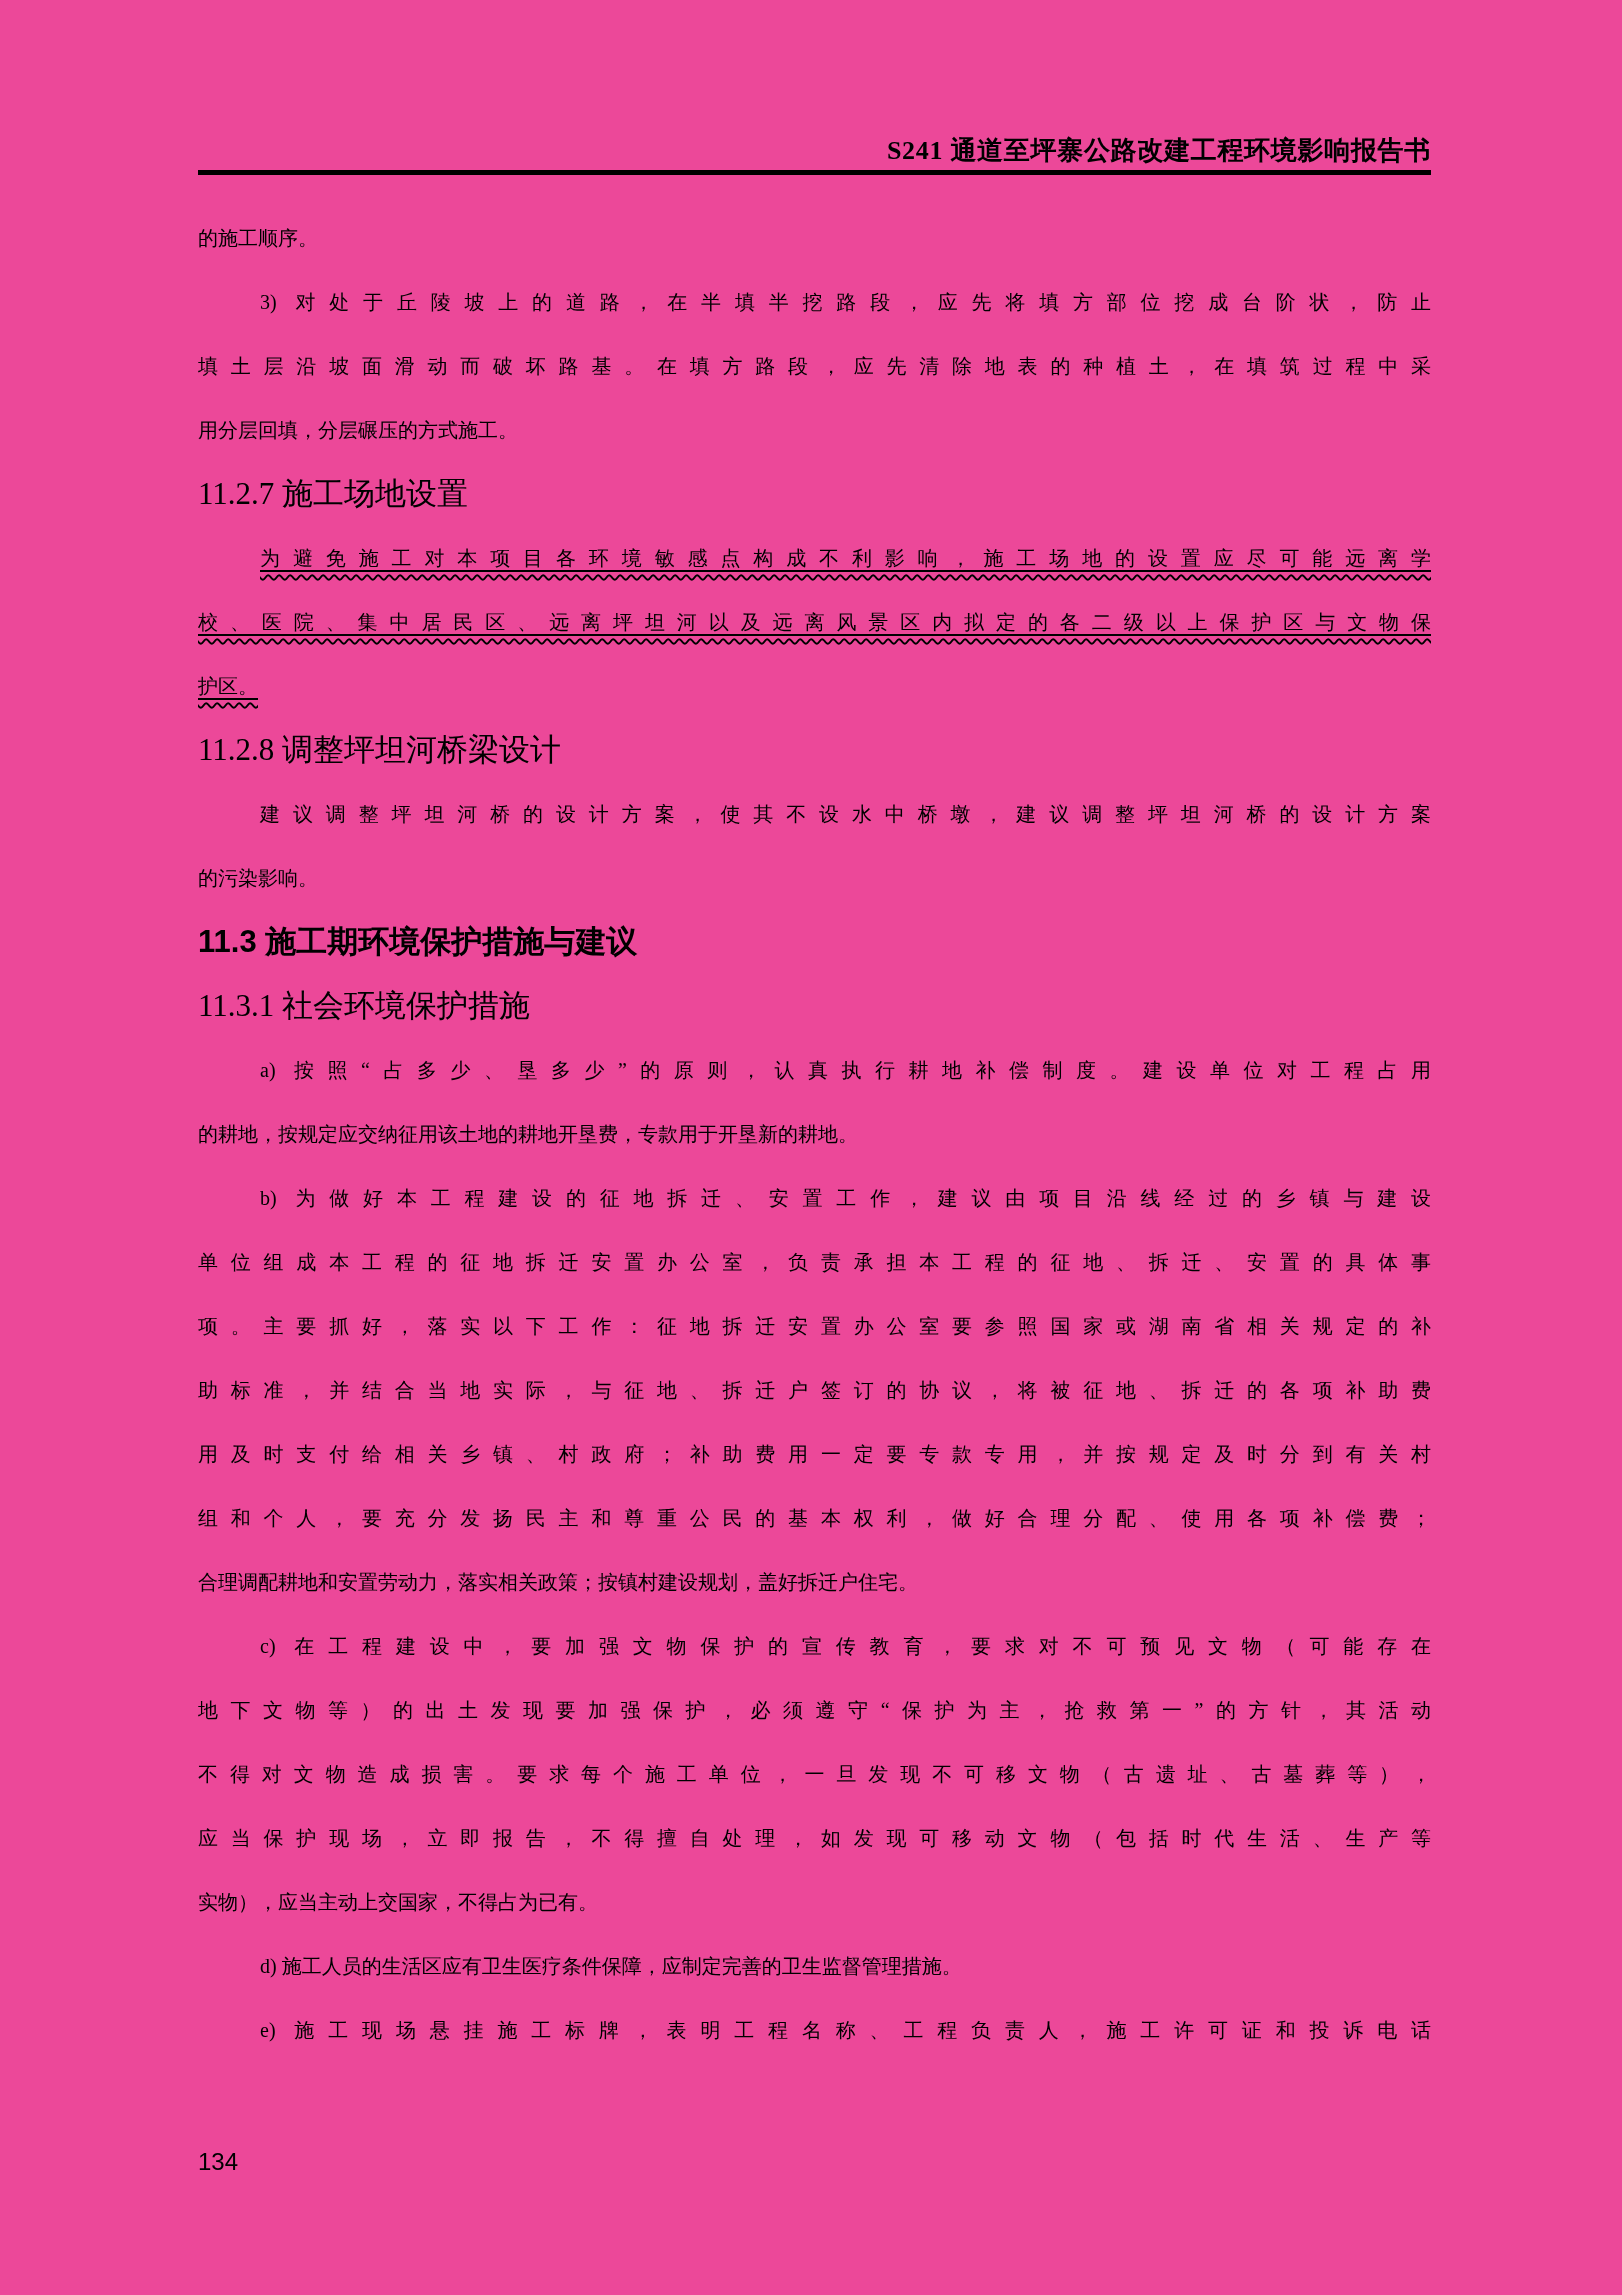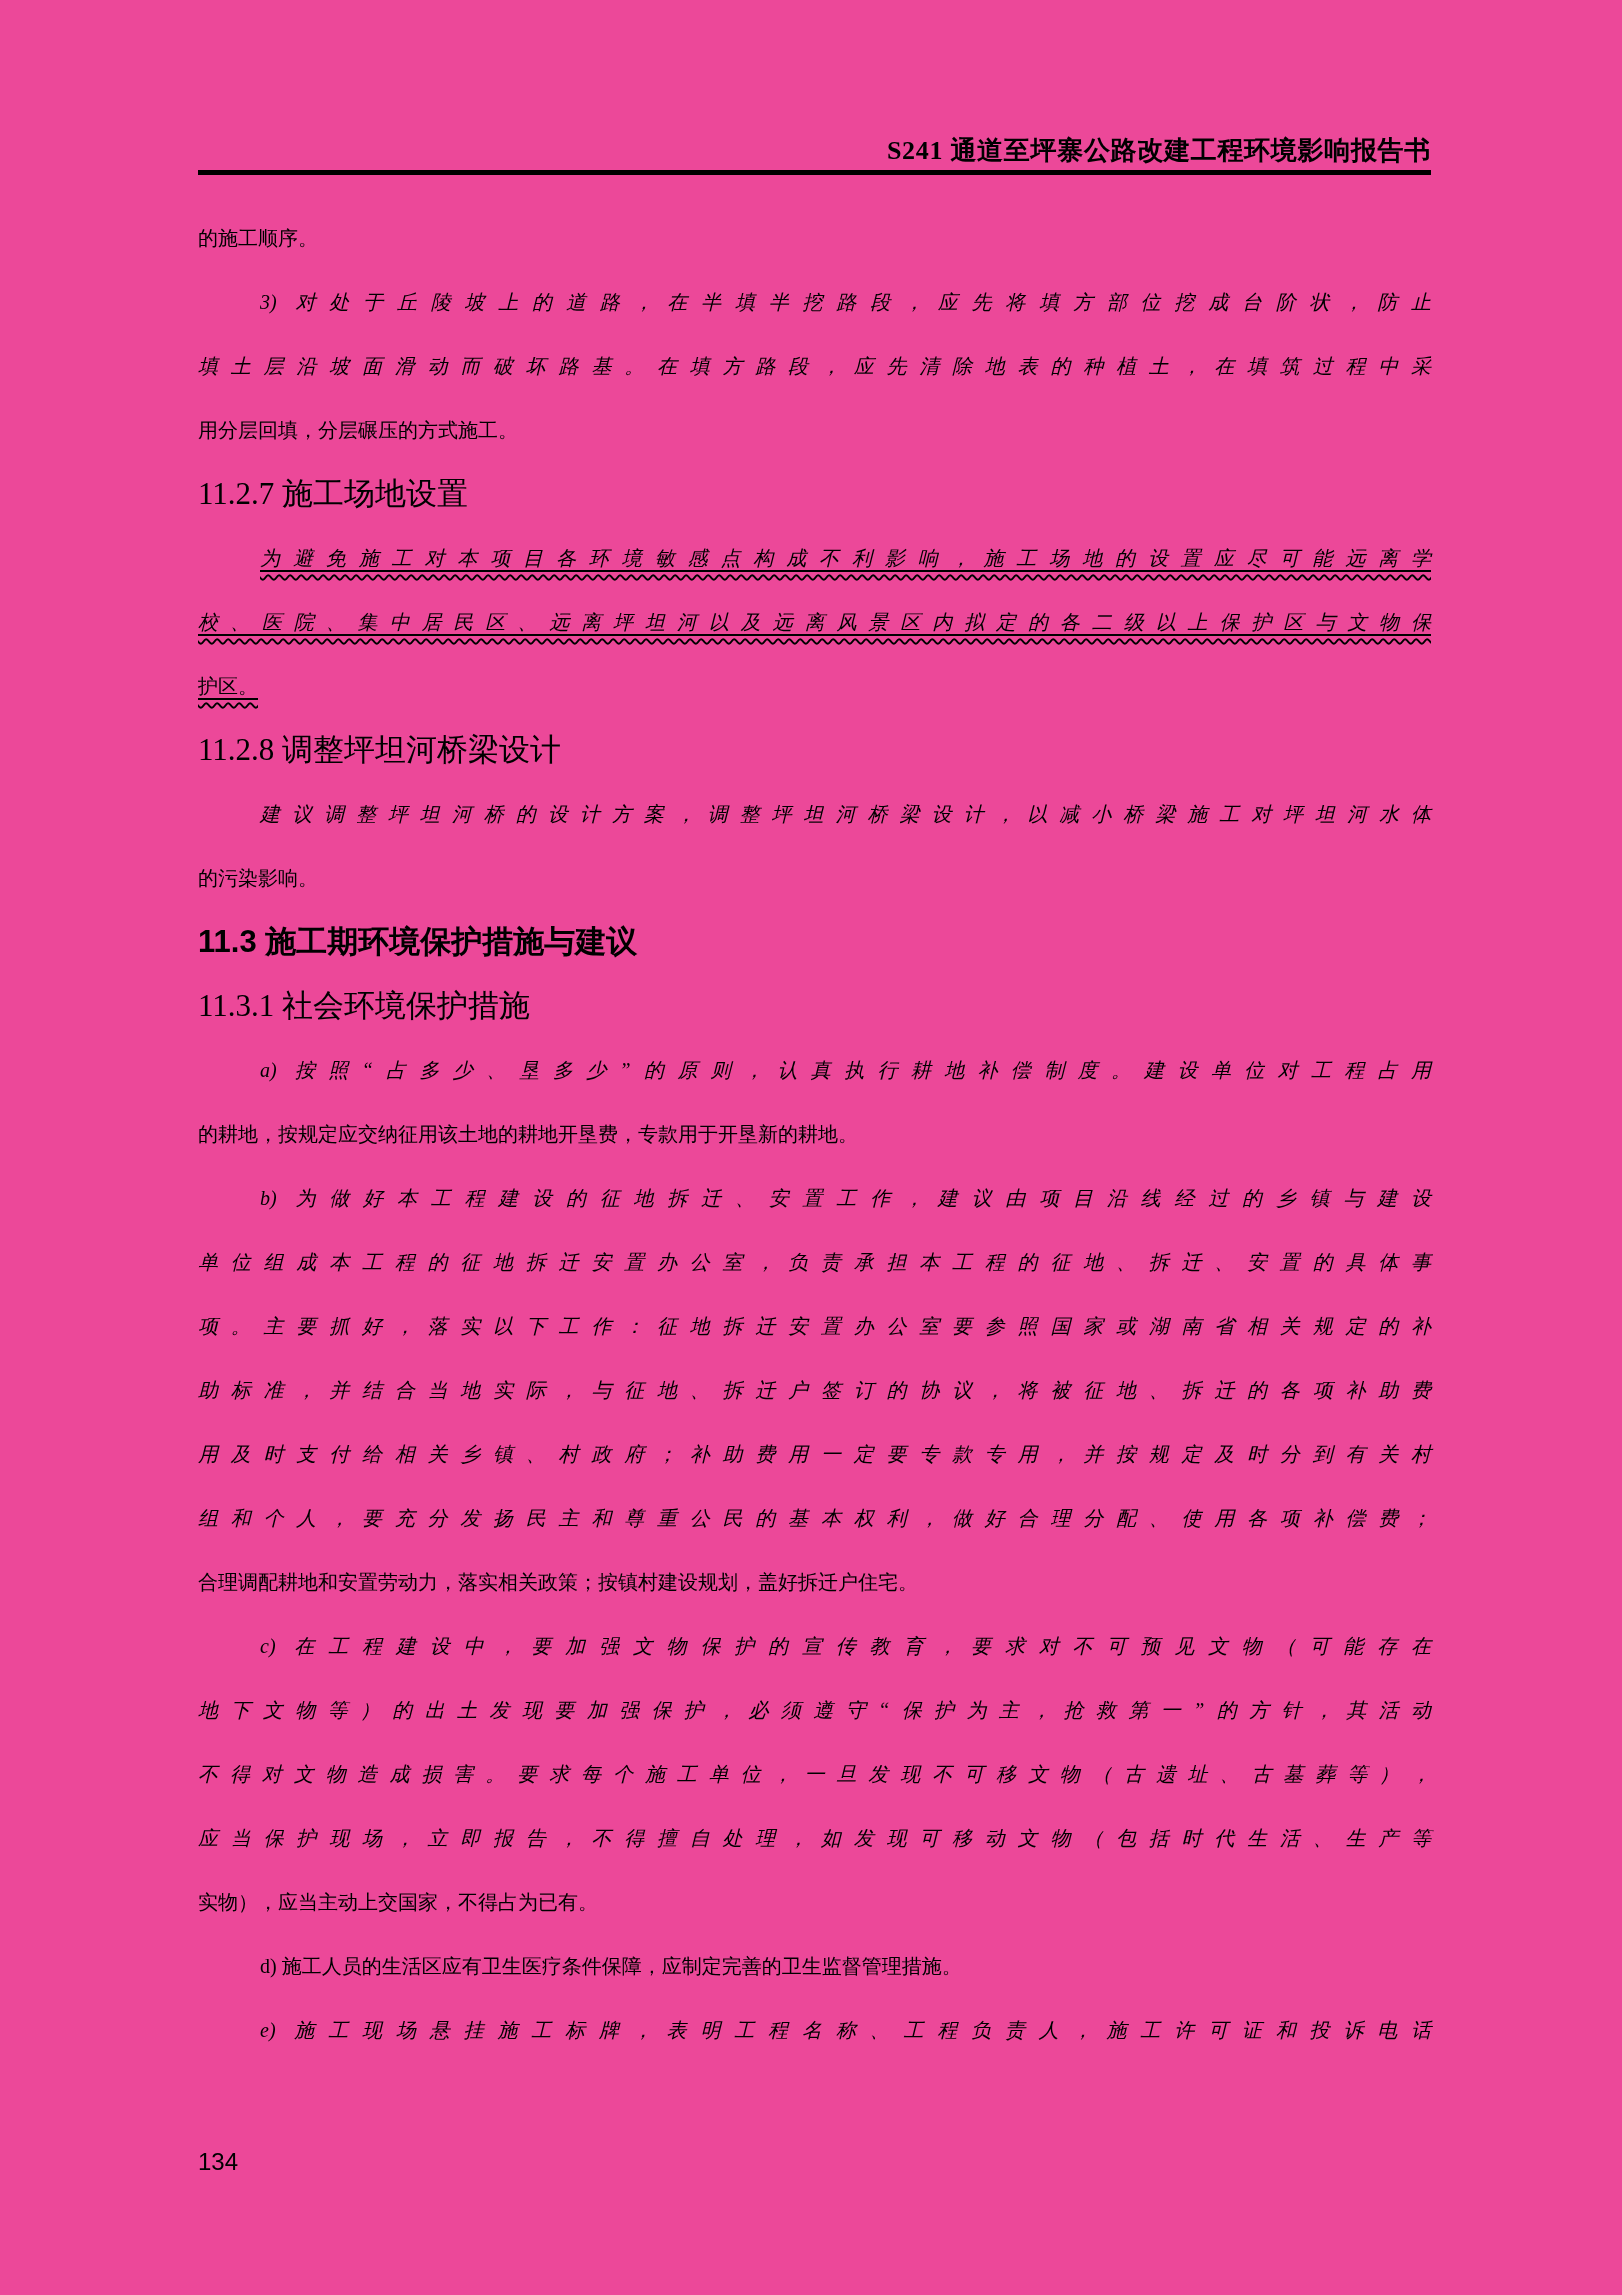--- a/index.html
+++ b/index.html
@@ -27,21 +27,21 @@
   .pg-body{
     position:absolute;left:198px;width:1233px;top:206px;
   }
   .ln{
     height:64px;line-height:64px;
     font-size:20px;
     text-align:justify;
     text-align-last:left;
     text-justify:inter-character;
   }
-  .fill{text-align-last:justify;font-style:italic;}
+  .fill{text-align-last:justify;}
   .ind{text-indent:62px;}
   .h2{
     font-family:"Liberation Sans","DejaVu Sans",sans-serif;
     font-weight:bold;
     font-size:31px;
   }
   .h3{font-size:31px;}
   
   .ulx{
     border-bottom:2px solid #000;
@@ -71,21 +71,21 @@
   <main class="pg-body">
     <div class="ln end">的施工顺序。</div>
     <div class="ln fill ind">3) 对处于丘陵坡上的道路，在半填半挖路段，应先将填方部位挖成台阶状，防止</div>
     <div class="ln fill">填土层沿坡面滑动而破坏路基。在填方路段，应先清除地表的种植土，在填筑过程中采</div>
     <div class="ln end">用分层回填，分层碾压的方式施工。</div>
     <div class="ln h3">11.2.7 施工场地设置</div>
     <div class="ln fill ind"><span class="ulx">为避免施工对本项目各环境敏感点构成不利影响，施工场地的设置应尽可能远离学</span></div>
     <div class="ln fill"><span class="ulx">校、医院、集中居民区、远离坪坦河以及远离风景区内拟定的各二级以上保护区与文物保</span></div>
     <div class="ln end"><span class="ulx">护区。</span></div>
     <div class="ln h3">11.2.8 调整坪坦河桥梁设计</div>
-    <div class="ln fill ind">建议调整坪坦河桥的设计方案，调整坪坦河桥梁设计，以减小桥梁施工对坪坦河水体</div>
+    <div class="ln fill ind">建议调整坪坦河桥的设计方案，使其不设水中桥墩，建议调整坪坦河桥的设计方案</div>
     <div class="ln end">的污染影响。</div>
     <div class="ln h2">11.3 施工期环境保护措施与建议</div>
     <div class="ln h3">11.3.1 社会环境保护措施</div>
     <div class="ln fill ind">a) 按照“占多少、垦多少”的原则，认真执行耕地补偿制度。建设单位对工程占用</div>
     <div class="ln end">的耕地，按规定应交纳征用该土地的耕地开垦费，专款用于开垦新的耕地。</div>
     <div class="ln fill ind">b) 为做好本工程建设的征地拆迁、安置工作，建议由项目沿线经过的乡镇与建设</div>
     <div class="ln fill">单位组成本工程的征地拆迁安置办公室，负责承担本工程的征地、拆迁、安置的具体事</div>
     <div class="ln fill">项。主要抓好，落实以下工作：征地拆迁安置办公室要参照国家或湖南省相关规定的补</div>
     <div class="ln fill">助标准，并结合当地实际，与征地、拆迁户签订的协议，将被征地、拆迁的各项补助费</div>
     <div class="ln fill">用及时支付给相关乡镇、村政府；补助费用一定要专款专用，并按规定及时分到有关村</div>

